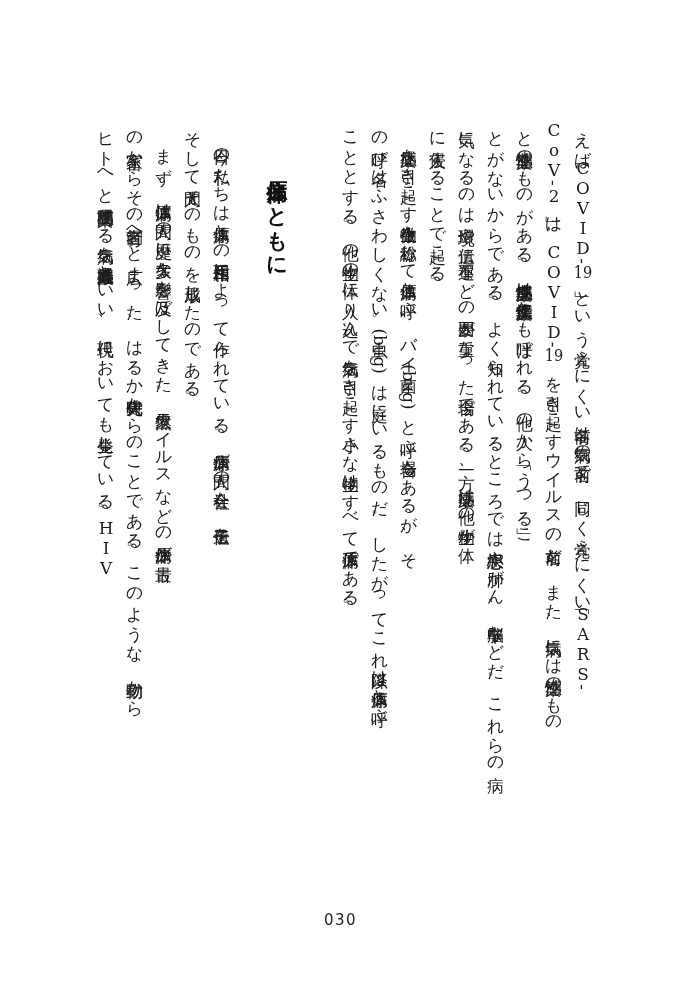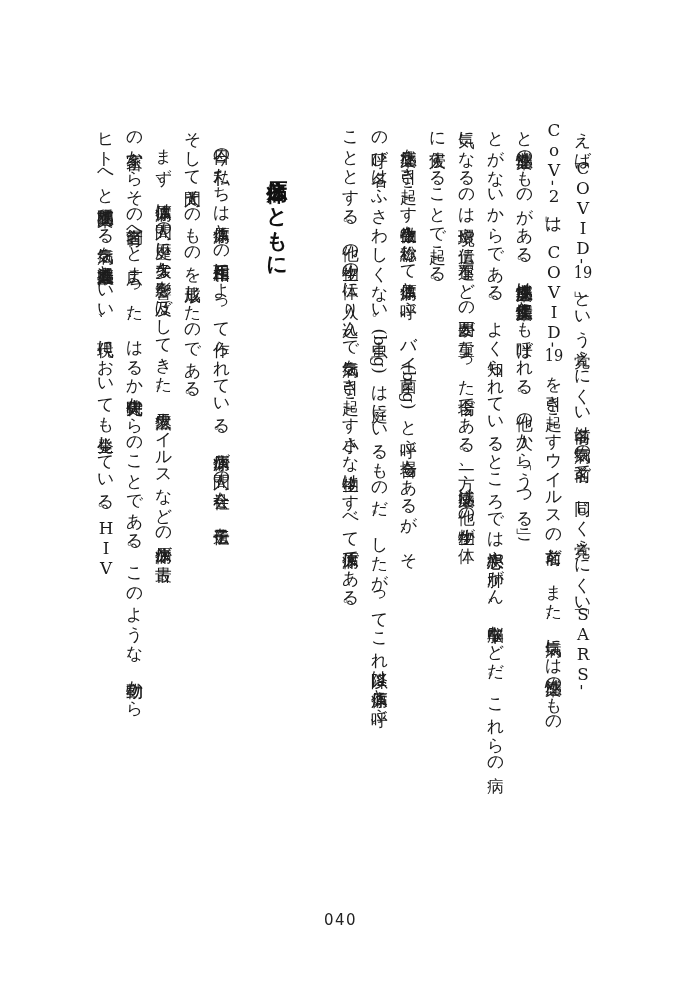--- a/index.html
+++ b/index.html
@@ -73,14 +73,14 @@
     <section class="para">
         <div class="tline">　今日の私たちは病原体との相互作用によって作られている。病原体が人間の社会を、遺伝子を、</div>
         <div class="tline">そして人間そのものを形成したのである。</div>
       </section>
     <section class="para">
         <div class="tline">　まず、病原体は人間の歴史に多大な影響を及ぼしてきた。天然痘ウイルスなどの病原体が最古</div>
         <div class="tline">の家畜からその飼育者へと広まった、はるか先史時代からのことである。このような、動物から</div>
         <div class="tline">ヒトへと異種間感染する病気を人獣共通感染症といい、現代においても発生している。<span class="upright">HIV</span></div>
       </section>
   </div>
-  <div class="page-number">040</div>
+  <div class="page-number">030</div>
 </div>
 
 </body></html>

